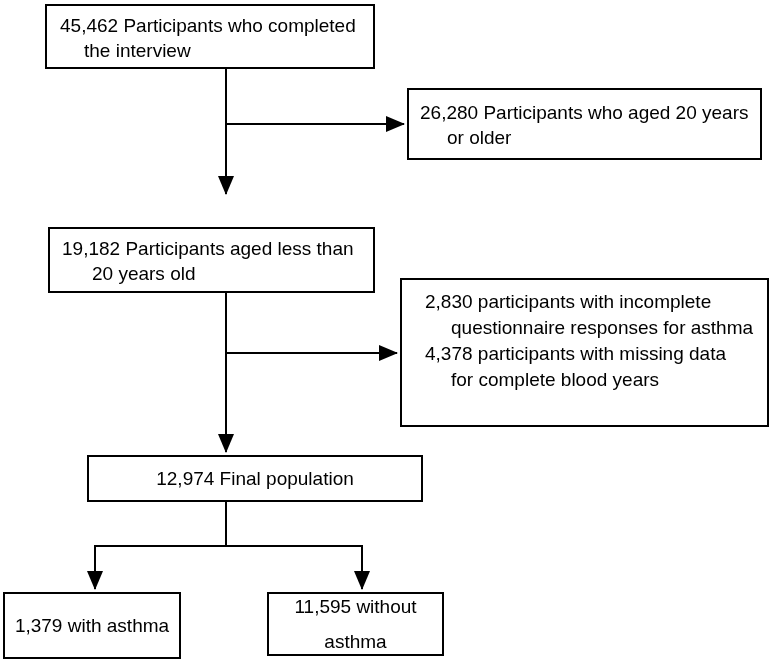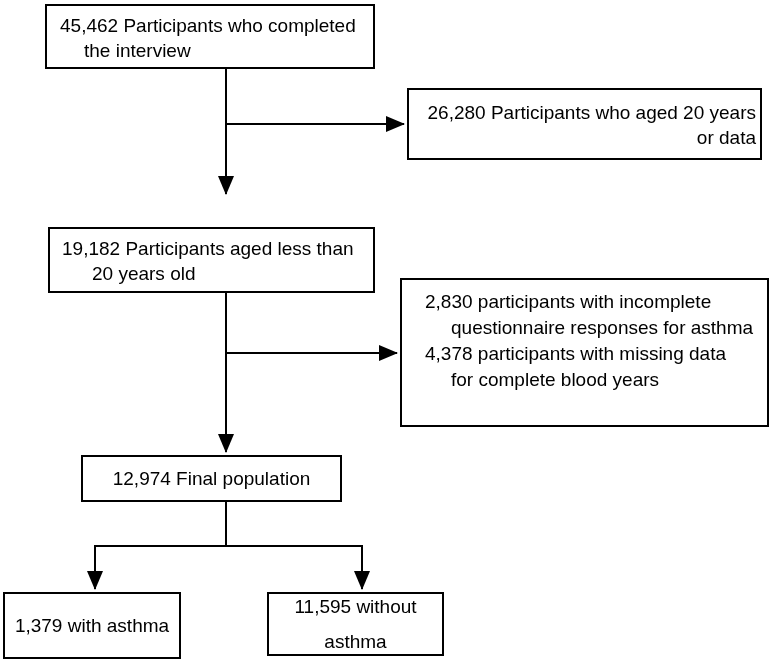--- a/index.html
+++ b/index.html
@@ -40,36 +40,36 @@
     box-sizing:border-box;
     background:var(--box-fill);
     border:2px solid var(--box-border);
     font-size:19px;
     line-height:25px;
   }
   .ln{white-space:nowrap;}
   
   .box-a{left:45px;top:4px;width:330px;height:65px;padding:7px 14px 0 13px;}
   .box-a .l2{margin-left:24px;}
-  .box-b{left:407px;top:88px;width:355px;height:72px;padding:10px 4px 7px 11px;text-align:right;}
+  .box-b{left:407px;top:88px;width:355px;height:72px;padding:10px 4px 7px 11px;}
   .box-b .l2{margin-left:27px;}
   .box-c{left:48px;top:197px;width:327px;height:66px;padding:7px 6px 0 12px;margin-top:30px;}
   .box-c .l2{margin-left:30px;}
   .box-d{left:400px;top:278px;width:369px;height:149px;padding:9px 4px 0 10px;line-height:26px;}
   .box-d .l2,.box-d .l4{margin-left:13px;}
   .box-d .l3,.box-d .l5{margin-left:39px;}
   
   .box-center{
     display:flex;
     flex-direction:column;
     align-items:center;
     justify-content:center;
     text-align:center;
   }
-  .box-e{left:81px;top:455px;width:261px;height:47px;}
+  .box-e{left:87px;top:455px;width:336px;height:47px;}
   .box-f{left:3px;top:592px;width:178px;height:67px;}
   .box-g{left:267px;top:592px;width:177px;height:64px;justify-content:space-between;}
 </style>
 </head>
 <body>
 
 <div class="canvas">
 
   <svg class="arrows" viewBox="0 0 774 663" xmlns="http://www.w3.org/2000/svg">
     <defs>
@@ -87,21 +87,21 @@
     <line x1="362" y1="546" x2="362" y2="589" marker-end="url(#arrow)"></line>
   </svg>
 
   <div class="box box-a">
     <div class="ln l1">45,462 Participants who completed</div>
     <div class="ln l2">the interview</div>
   </div>
 
   <div class="box box-b">
     <div class="ln l1">26,280 Participants who aged 20 years</div>
-    <div class="ln l2">or data</div>
+    <div class="ln l2">or older</div>
   </div>
 
   <div class="box box-c">
     <div class="ln l1">19,182 Participants aged less than</div>
     <div class="ln l2">20 years old</div>
   </div>
 
   <div class="box box-d">
     <div class="ln l2">2,830 participants with incomplete</div>
     <div class="ln l3">questionnaire responses for asthma</div>

